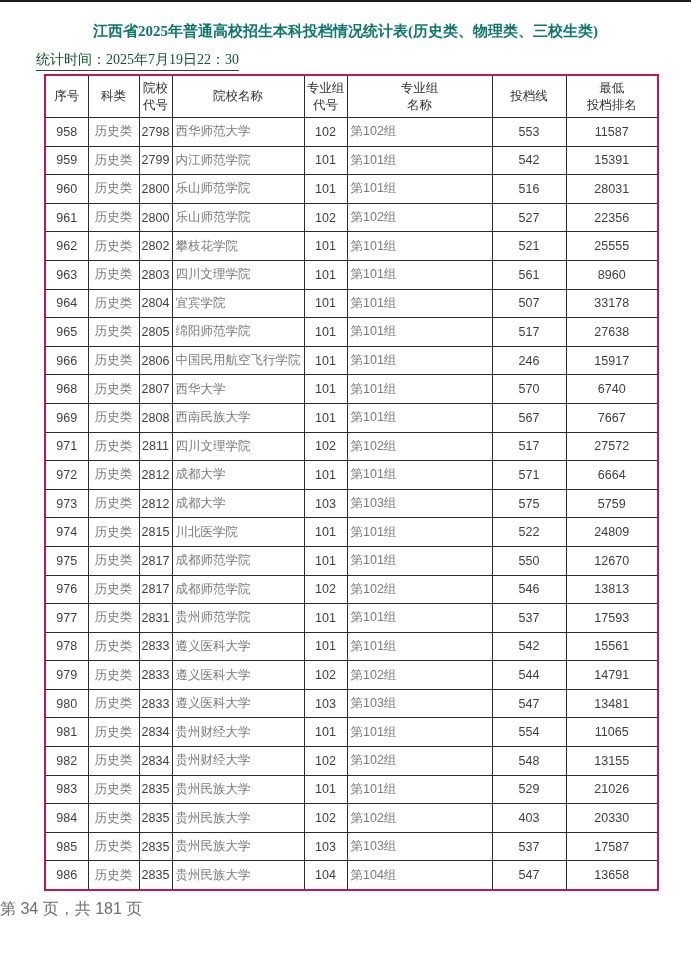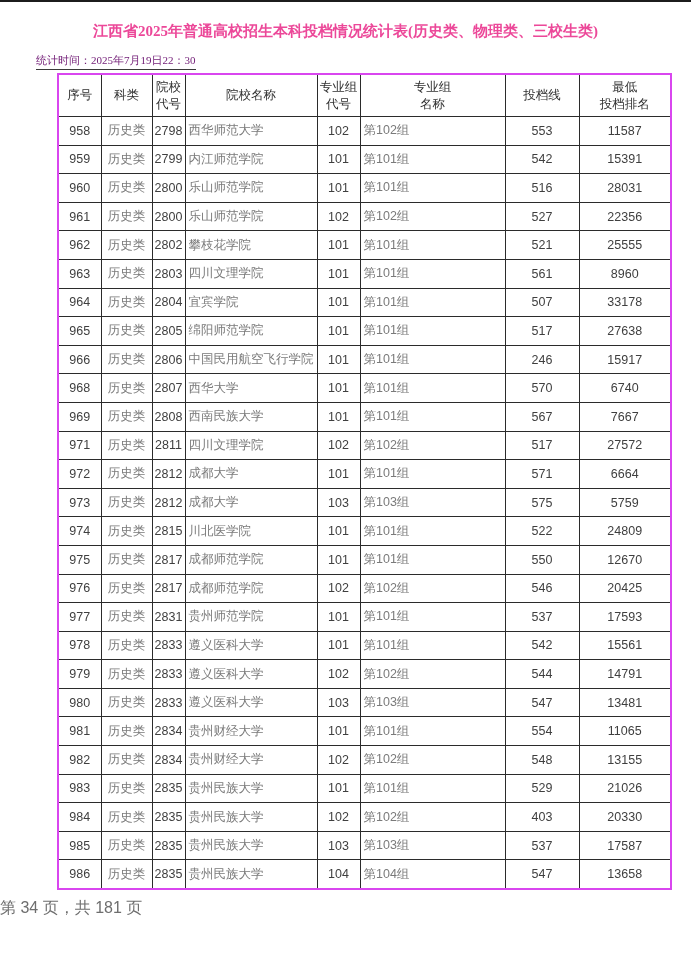--- a/index.html
+++ b/index.html
@@ -17,40 +17,40 @@
   .top-rule {
     width: 691px;
     height: 2px;
     background: #1c1c1c;
   }
   .title {
     margin: 20px 8px 0 8px;
     text-align: center;
     font-size: 15px;
     font-weight: bold;
-    color: #ec4899;
+    color: #0f766e;
     font-family: "Liberation Serif", "DejaVu Serif", serif;
   }
   .subtitle-wrap {
     margin: 9px 0 0 36px;
   }
   .subtitle {
     display: inline-block;
-    font-size: 11px;
-    color: #701a75;
+    font-size: 14px;
+    color: #14532d;
     border-bottom: 1px solid #3a3a3a;
     padding-bottom: 1px;
     font-family: "Liberation Serif", "DejaVu Serif", serif;
   }
   table.grid {
     border-collapse: collapse;
     table-layout: fixed;
     width: 613px;
-    margin: 3px 0 0 57px;
-    border: 2px solid #d946ef;
+    margin: 3px 0 0 44px;
+    border: 2px solid #be185d;
   }
   table.grid th, table.grid td {
     border: 1px solid #2b2b2b;
     overflow: hidden;
     white-space: nowrap;
     padding: 0;
   }
   thead th {
     height: 41px;
     font-weight: normal;
@@ -305,21 +305,21 @@
     <td class="c7">12670</td>
   </tr>
         <tr>
     <td class="c0">976</td>
     <td class="c1 cn">历史类</td>
     <td class="c2">2817</td>
     <td class="c3 cn">成都师范学院</td>
     <td class="c4">102</td>
     <td class="c5 cn">第102组</td>
     <td class="c6">546</td>
-    <td class="c7">20425</td>
+    <td class="c7">13813</td>
   </tr>
         <tr>
     <td class="c0">977</td>
     <td class="c1 cn">历史类</td>
     <td class="c2">2831</td>
     <td class="c3 cn">贵州师范学院</td>
     <td class="c4">101</td>
     <td class="c5 cn">第101组</td>
     <td class="c6">537</td>
     <td class="c7">17593</td>

